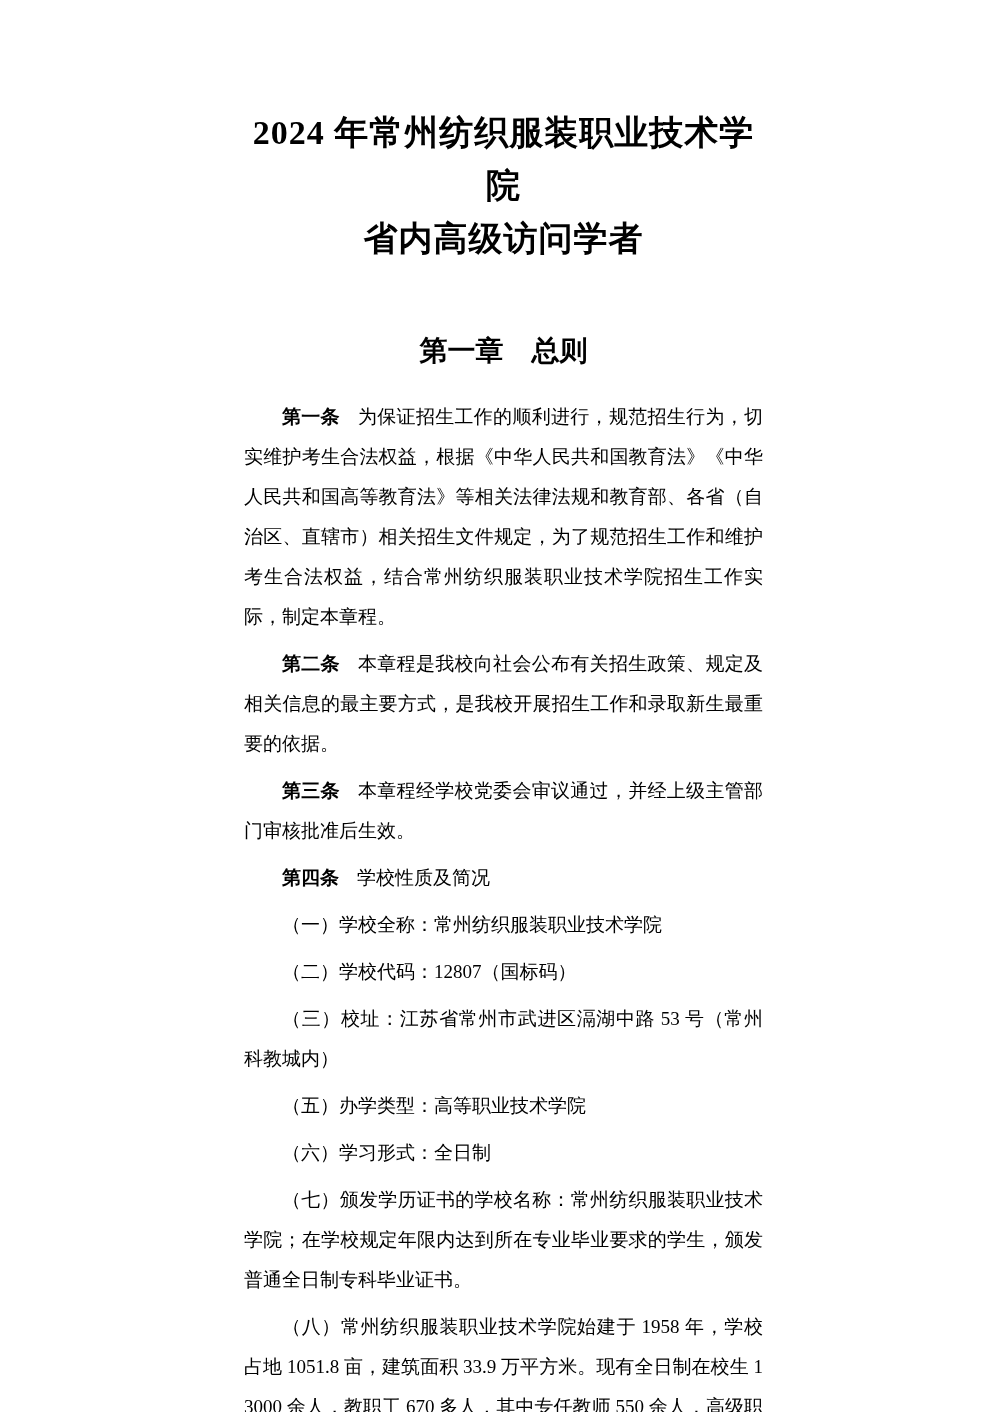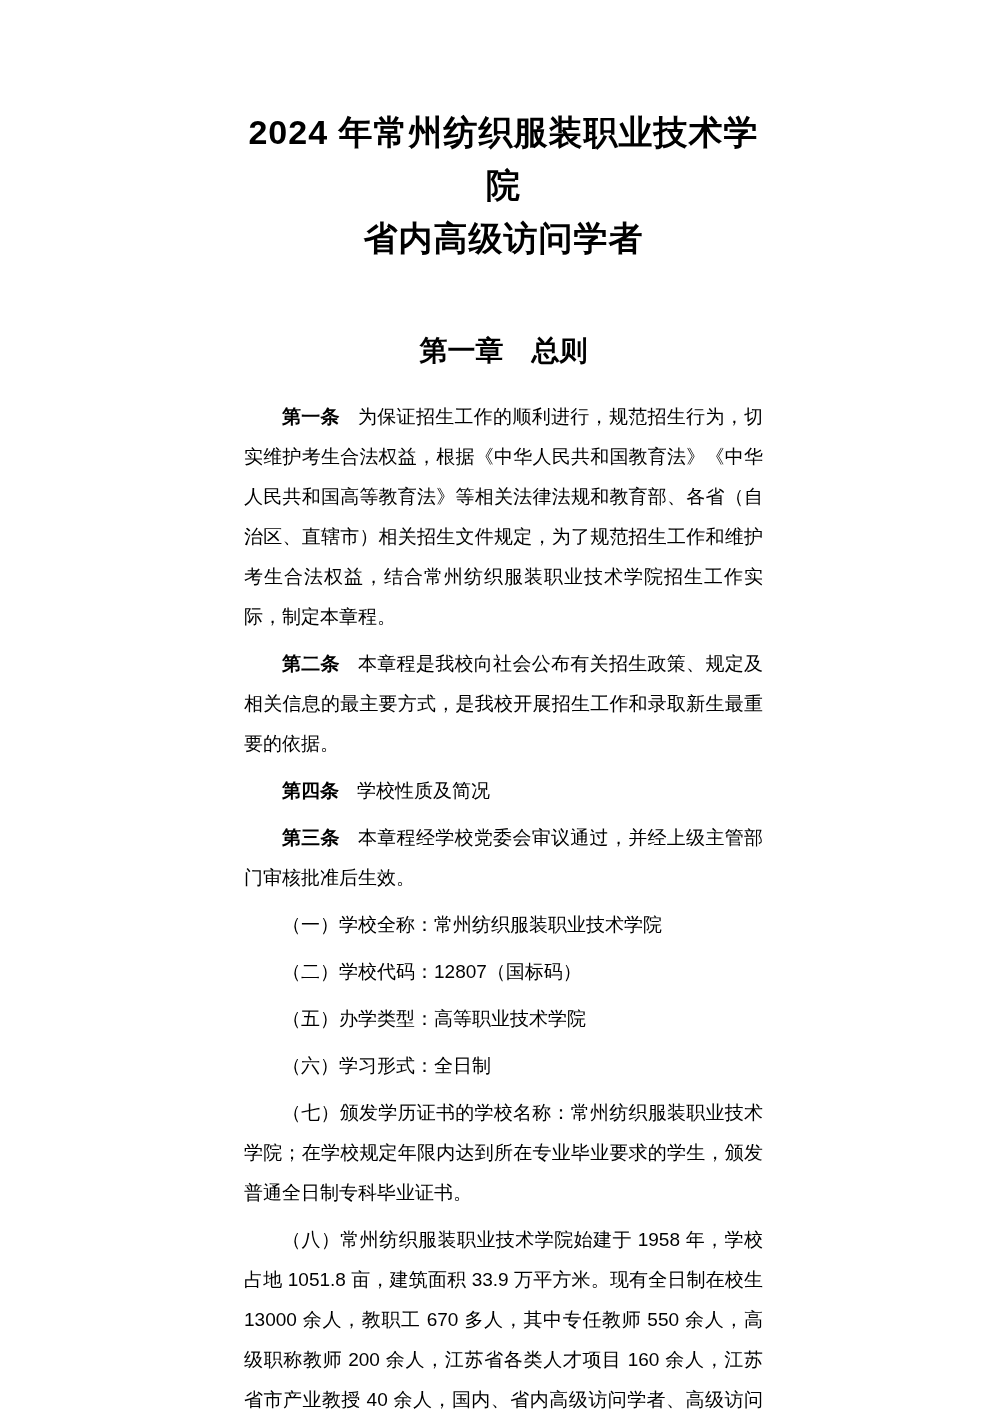--- a/index.html
+++ b/index.html
@@ -9,21 +9,21 @@
   }
   .page {
     position: relative;
     width: 816px;
     height: 1412px;
     box-sizing: border-box;
     margin: 0 auto;
     padding: 106px 138px 0 145px;
     background: #ffffff;
     color: #000000;
-    font-family: Liberation Sans, sans-serif;
+    font-family: Liberation Serif, serif;
     overflow: hidden;
   }
   .doc-title {
     margin: 0;
     text-align: center;
     font-size: 34px;
     font-weight: bold;
     line-height: 53px;
     letter-spacing: 1px;
   }
@@ -58,28 +58,29 @@
   </h1>
 
   <h2 class="chapter">第一章　总则</h2>
 
   <div class="doc-body">
 
     <p class="para"><span class="label">第一条</span><span class="text">为保证招生工作的顺利进行，规范招生行为，切实维护考生合法权益，根据《中华人民共和国教育法》《中华人民共和国高等教育法》等相关法律法规和教育部、各省（自治区、直辖市）相关招生文件规定，为了规范招生工作和维护考生合法权益，结合常州纺织服装职业技术学院招生工作实际，制定本章程。</span></p>
 
     <p class="para"><span class="label">第二条</span><span class="text">本章程是我校向社会公布有关招生政策、规定及相关信息的最主要方式，是我校开展招生工作和录取新生最重要的依据。</span></p>
 
+    <p class="para"><span class="label">第三条</span><span class="text">本章程经学校党委会审议通过，并经上级主管部门审核批准后生效。</span></p>
+
     <p class="para"><span class="label">第四条</span><span class="text">学校性质及简况</span></p>
-
-    <p class="para"><span class="label">第三条</span><span class="text">本章程经学校党委会审议通过，并经上级主管部门审核批准后生效。</span></p>
 
     <p class="para"><span class="label"></span><span class="text">（一）学校全称：常州纺织服装职业技术学院</span></p>
 
     <p class="para"><span class="label"></span><span class="text">（二）学校代码：12807（国标码）</span></p>
 
+    <p class="para"><span class="label"></span><span class="text">（三）校址：江苏省常州市武进区滆湖中路 53 号（常州科教城内）</span></p>
 
 
     <p class="para"><span class="label"></span><span class="text">（五）办学类型：高等职业技术学院</span></p>
 
     <p class="para"><span class="label"></span><span class="text">（六）学习形式：全日制</span></p>
 
     <p class="para"><span class="label"></span><span class="text">（七）颁发学历证书的学校名称：常州纺织服装职业技术学院；在学校规定年限内达到所在专业毕业要求的学生，颁发普通全日制专科毕业证书。</span></p>
 
     <p class="para"><span class="label"></span><span class="text">（八）常州纺织服装职业技术学院始建于 1958 年，学校占地 1051.8 亩，建筑面积 33.9 万平方米。现有全日制在校生 13000 余人，教职工 670 多人，其中专任教师 550 余人，高级职称教师 200 余人，江苏省各类人才项目 160 余人，江苏省市产业教授 40 余人，国内、省内高级访问学者、高级访问工程师 60 余人。2021 年学校成为江苏省中国特色高水平高职学校建设单位。办学 60 余年、成果丰硕，先后获得教育部第一批职业院校数字校园建设试点单位，全国纺织行业技能人才培育突出贡献奖先进集体、全国纺织/化工行业职业技能鉴定先进单位、全国高职院校创新创业教育工作先进单位、全国纺织服装教育先进单位、教育部高校校园文化建设优秀成果奖、恰佩克奖“中国高校产教融合 50 强”，大学生 KAB 创业</span></p>
 

